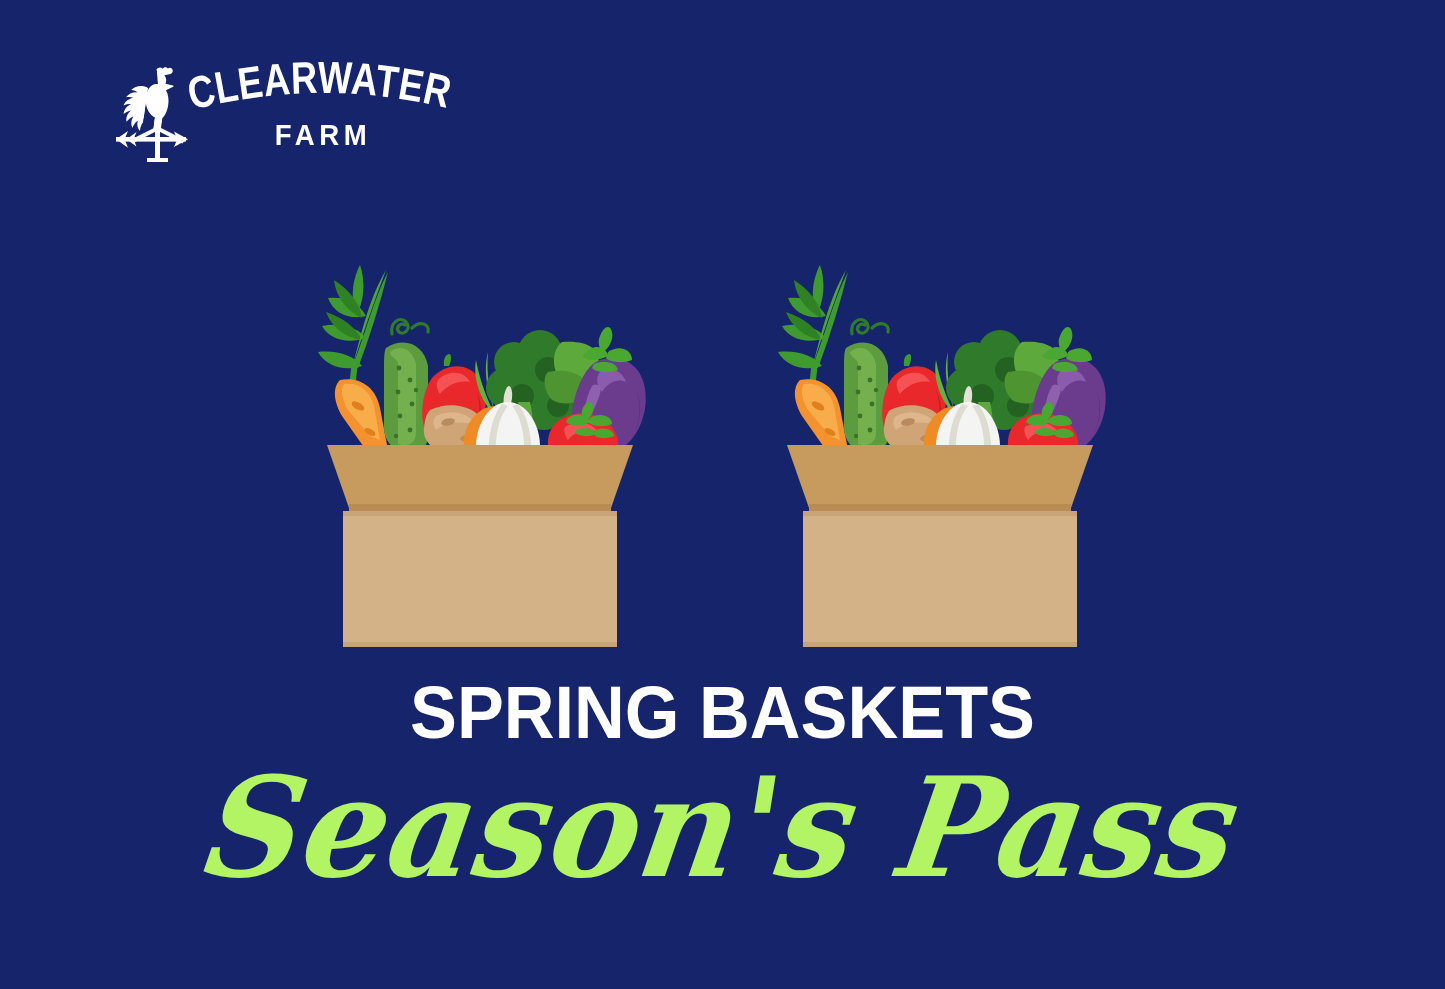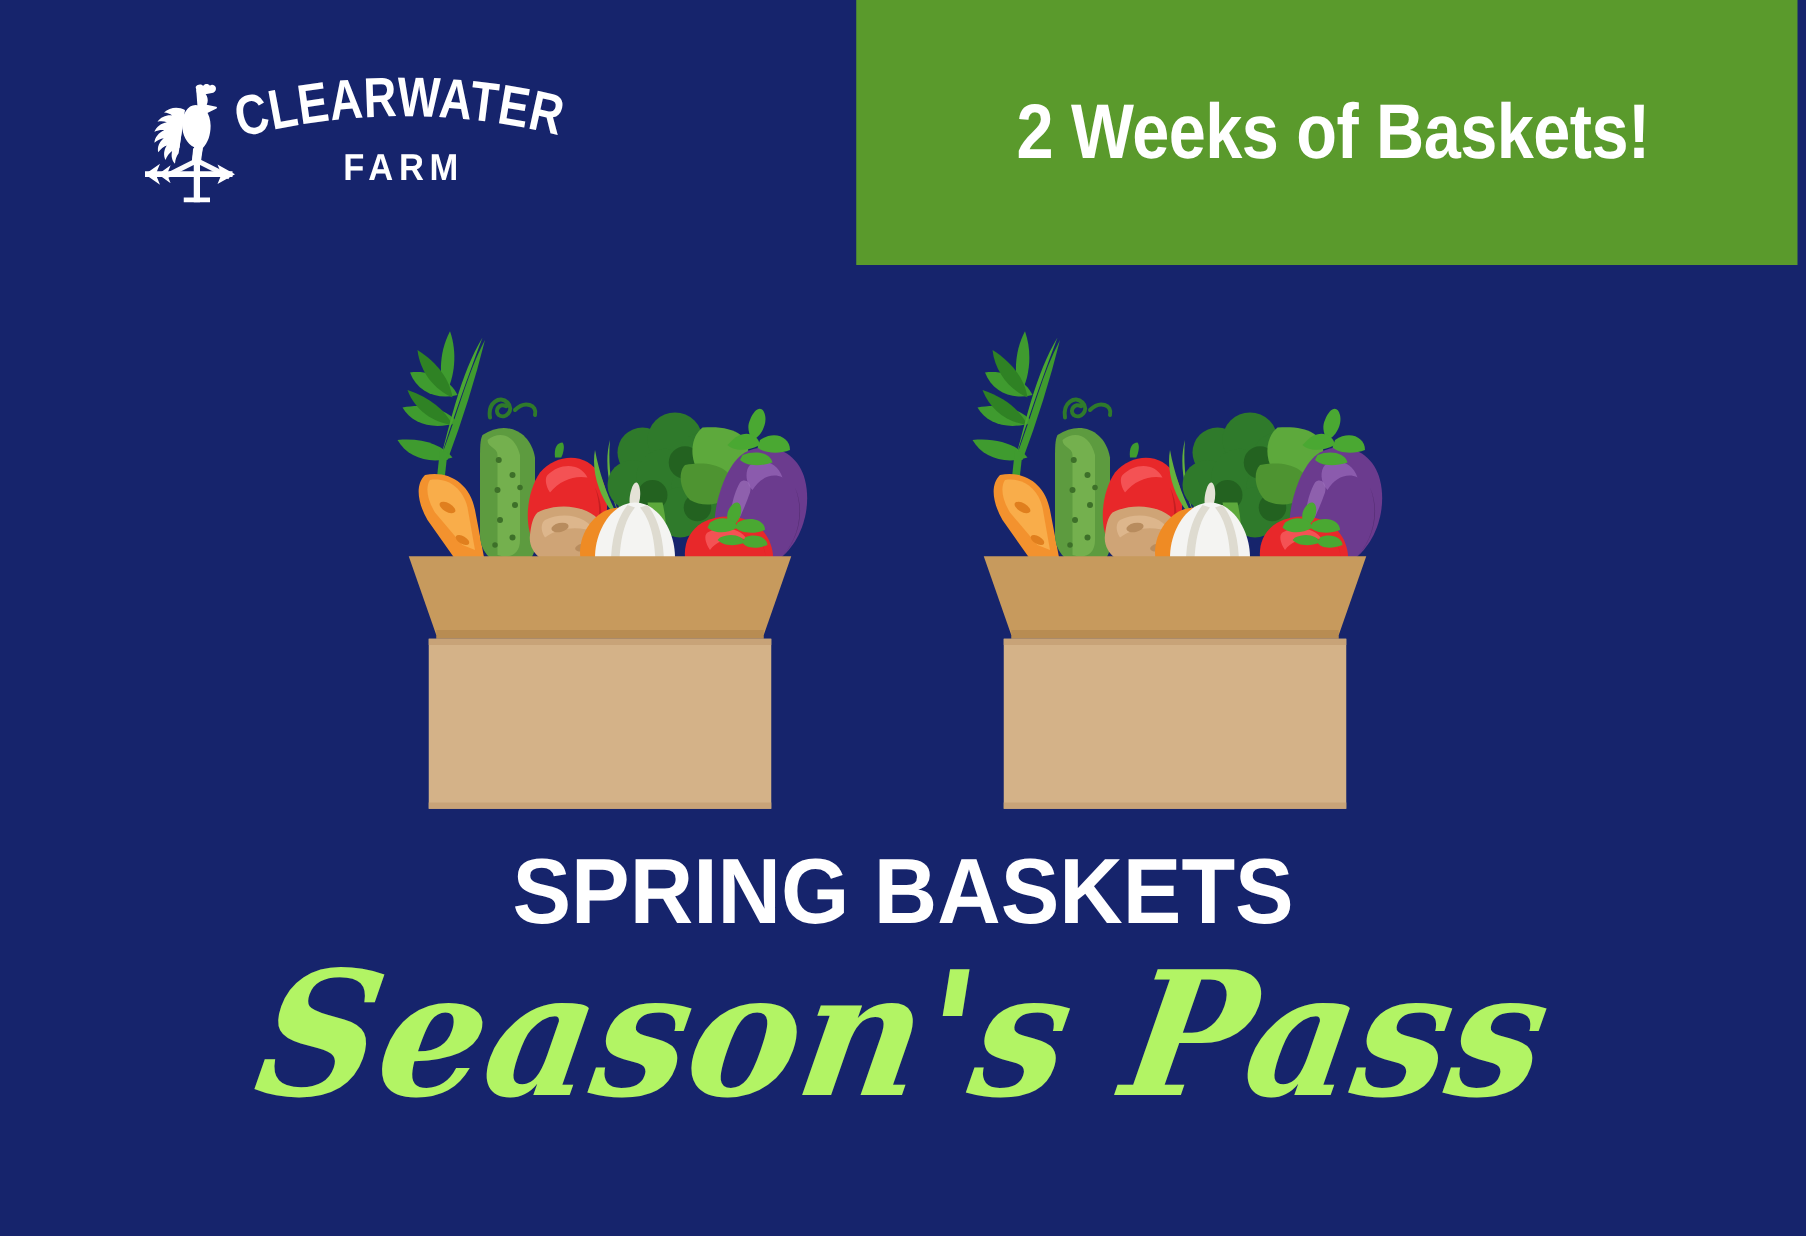--- a/index.html
+++ b/index.html
@@ -141,23 +141,20 @@
     transform: skewX(-9deg) scaleX(0.97);
     transform-origin: center;
     white-space: nowrap;
   }
 </style>
 </head>
 <body>
 
 <div class="card">
 
-  <div class="promo-banner">
-    <span class="promo-banner-text">2 Weeks of Baskets!</span>
-  </div>
 
   <div class="logo">
 
     <div class="logo-mark">
       <svg viewBox="0 0 78 100" width="78" height="100" aria-hidden="true">
         <g fill="#ffffff">
 
           <path d="M44.5 7.5c1.6-2.1 4.4-2.6 6-.7 1.2-1.9 4-2.1 5.4-.3 1.6-1.3 4-.6 4.7 1.3.6 1.8-.3 3.6-2 4.3l-12.6 2.4z"></path>
 
           <path d="M45 10c5.2 0 9.2 3.4 9.2 8.2 0 1.3-.3 2.5-.8 3.6l7.6 1.6c.7.2.8 1.1.2 1.4l-7.3 3.5c-1.9 1.6-4.6 2.4-7.4 2.1z"></path>

